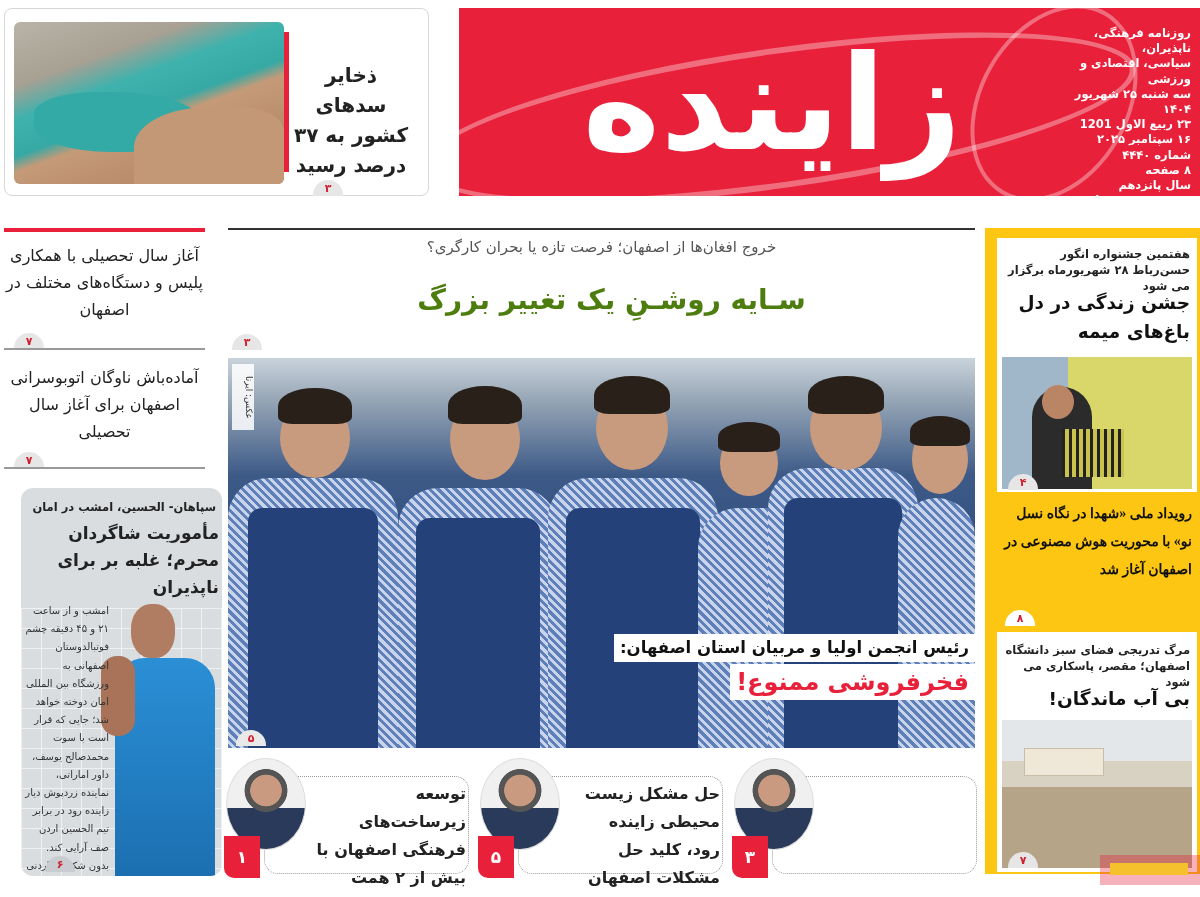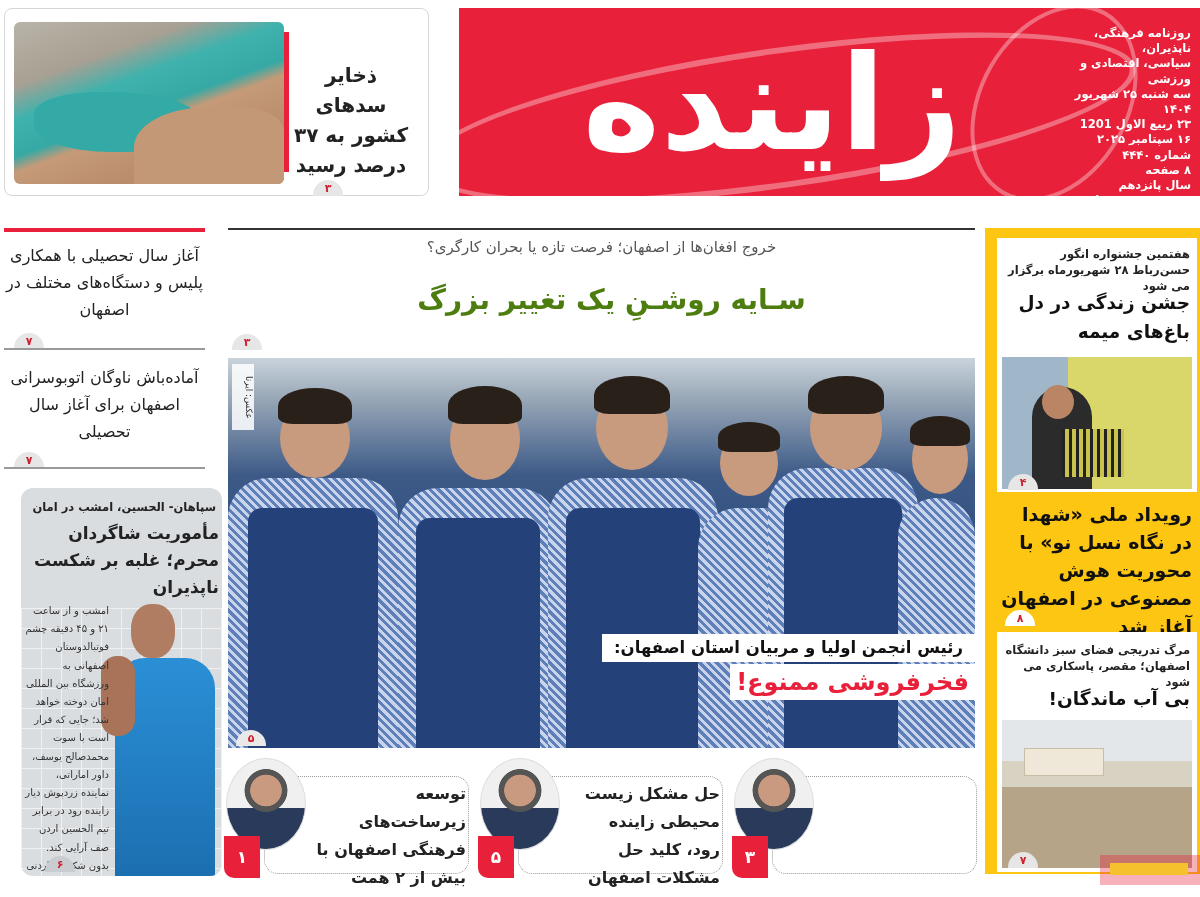--- a/index.html
+++ b/index.html
@@ -39,21 +39,21 @@
   
   .main-topline { left: 228px; top: 228px; width: 747px; height: 2px; background: #333; }
   .kicker { left: 228px; top: 238px; width: 747px; text-align: center; font-size: 15px; color: #555; }
   .headline { left: 238px; top: 262px; width: 747px; text-align: center; font-size: 28px; font-weight: bold; color: #4d7c0f; line-height: 76px; }
   .main-photo { left: 228px; top: 358px; width: 747px; height: 390px; background: linear-gradient(180deg,#c9d3dc 0%,#9aa9b8 10%,#3d5a87 30%,#2b4a7c 60%,#1f3863 100%); overflow: hidden; }
   .kid { position: absolute; border-radius: 40px 40px 0 0; background: repeating-linear-gradient(45deg,#5e7fb8 0 3px,#c8d4ec 3px 6px); }
   .vest { position: absolute; background: #24417a; border-radius: 14px 14px 0 0; }
   .khead { position: absolute; border-radius: 50%; background: #c99b7e; }
   .khair { position: absolute; border-radius: 50% 50% 20% 20%; background: #2a201a; }
   .photo-credit { left: 4px; top: 6px; width: 22px; height: 66px; background: rgba(255,255,255,0.85); font-size: 9px; writing-mode: vertical-rl; text-align: center; color: #333; }
-  .cap-line { background: #fff; color: #111; font-weight: bold; font-size: 16.5px; line-height: 28px; padding: 0 12px; display: inline-block; }
+  .cap-line { background: #fff; color: #111; font-weight: bold; font-size: 16.5px; line-height: 28px; padding: 0 6px; display: inline-block; }
   .cap-red { background: #fff; color: #e8203a; font-weight: bold; font-size: 24px; line-height: 36px; padding: 0 6px; display: inline-block; }
 
   
   .interview { top: 758px; width: 248px; height: 120px; }
   .iv-frame { left: 40px; top: 18px; width: 205px; height: 98px; border: 1px dotted #999; border-radius: 14px; }
   .iv-photo { left: 2px; top: 0; width: 80px; height: 92px; border-radius: 50%; background: radial-gradient(circle at 50% 35%,#c99a80 0 22%,#555 23% 30%,transparent 31%), linear-gradient(180deg,#f0f0f0 0 55%,#2a3a5a 55%); overflow: hidden; border: 1px solid #ddd; }
   .iv-red { left: 0; top: 78px; width: 36px; height: 42px; background: #e8203a; border-radius: 0 0 0 10px; color: #fff; font-weight: bold; font-size: 17px; text-align: center; line-height: 42px; }
   .iv-text { left: 92px; top: 22px; width: 150px; text-align: right; font-size: 16px; line-height: 28px; font-weight: bold; color: #222; }
 
   
@@ -105,21 +105,21 @@
 <div class="abs left-story" style="top:242px;">آغاز سال تحصیلی با همکاری پلیس و دستگاه‌های مختلف در اصفهان</div>
 <div class="abs page-badge" style="left:14px;top:333px;">۷</div>
 <div class="abs divider" style="top:348px;"></div>
 <div class="abs left-story" style="top:364px;">آماده‌باش ناوگان اتوبوسرانی اصفهان برای آغاز سال تحصیلی</div>
 <div class="abs page-badge" style="left:14px;top:452px;">۷</div>
 <div class="abs divider" style="top:467px;"></div>
 
 <div class="abs sports-box">
   <div class="abs sports-grid"></div>
   <div class="abs sports-kicker">سپاهان- الحسین، امشب در امان</div>
-  <div class="abs sports-title">مأموریت شاگردان محرم؛ غلبه بر شکست ناپذیران</div>
+  <div class="abs sports-title">مأموریت شاگردان محرم؛ غلبه بر برای ناپذیران</div>
   <div class="abs coach">
     <div class="abs coach-body"></div>
     <div class="abs coach-head"></div>
     <div class="abs coach-arm"></div>
   </div>
   <div class="abs sports-body">امشب و از ساعت ۲۱ و ۴۵ دقیقه چشم فوتبالدوستان اصفهانی به ورزشگاه بین المللی امان دوخته خواهد شد؛ جایی که قرار است با سوت محمدصالح یوسف، داور اماراتی، نماینده زردپوش دیار زاینده رود در برابر تیم الحسین اردن صف آرایی کند. بدون شک تیم اردنی در بازی امشب ...</div>
   <div class="abs page-badge" style="left:24px;top:368px;background:#c9cdd1;">۶</div>
 </div>
 
 <div class="abs main-topline"></div>
@@ -187,21 +187,21 @@
 <div class="abs y-box1"></div>
 <div class="abs y-kicker" style="left:1000px;top:246px;">هفتمین جشنواره انگور حسن‌رباط ۲۸ شهریورماه برگزار می شود</div>
 <div class="abs y-title" style="left:1000px;top:288px;width:190px;">جشن زندگی در دل باغ‌های میمه</div>
 <div class="abs grape-photo">
   <div class="abs grape-man"></div>
   <div class="abs grape-face"></div>
   <div class="abs grape-crate"></div>
 </div>
 <div class="abs page-badge" style="left:1008px;top:474px;">۴</div>
 
-<div class="abs y-box2-text y-title" style="font-size:19px;line-height:28px;">رویداد ملی «شهدا در نگاه نسل نو» با محوریت هوش مصنوعی در اصفهان آغاز شد</div>
+<div class="abs y-box2-text y-title" style="font-size:14px;line-height:28px;font-family:Liberation Serif, serif;">رویداد ملی «شهدا در نگاه نسل نو» با محوریت هوش مصنوعی در اصفهان آغاز شد</div>
 <div class="abs page-badge" style="left:1005px;top:610px;background:#fff;">۸</div>
 
 <div class="abs y-box3"></div>
 <div class="abs y-kicker" style="left:1000px;top:642px;">مرگ تدریجی فضای سبز دانشگاه اصفهان؛ مقصر، پاسکاری می شود</div>
 <div class="abs y-title" style="left:1000px;top:684px;">بی آب ماندگان!</div>
 <div class="abs trees-photo">
   <div class="abs tree-building"></div>
 </div>
 <div class="abs page-badge" style="left:1008px;top:852px;">۷</div>
 

